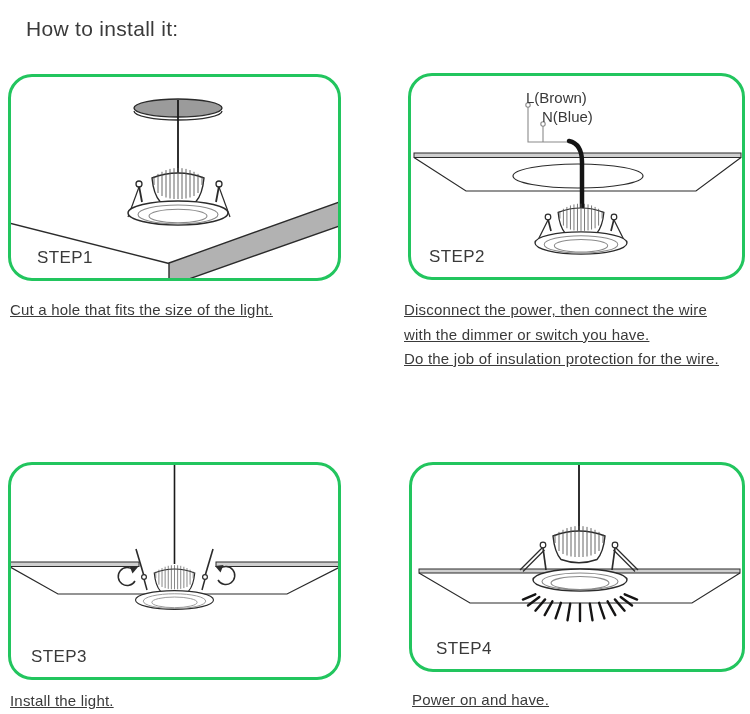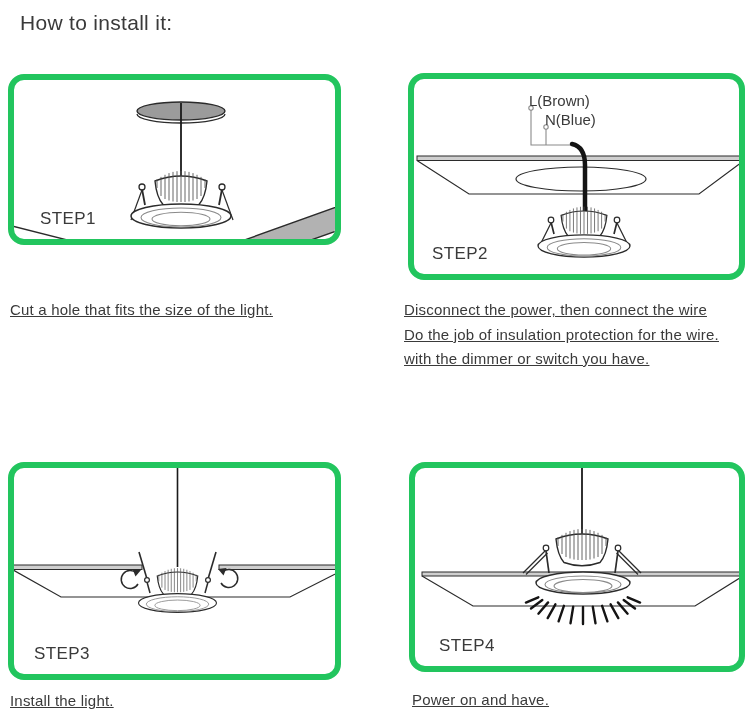--- a/index.html
+++ b/index.html
@@ -1,37 +1,37 @@
 <!DOCTYPE html>
 <html><head>
 <meta charset="utf-8">
 <style>
   html,body{margin:0;padding:0}
   body{
     width:750px;height:714px;position:relative;background:#fff;
     font-family:"Liberation Sans",sans-serif;color:#3a3a3a;overflow:hidden;
   }
   .title{
-    position:absolute;left:10px;top:1px;margin:10px;
+    position:absolute;left:10px;top:1px;margin:16px;
     font-size:21px;font-weight:400;color:#3a3a3a;letter-spacing:.3px;
   }
   .panel{
-    position:absolute;border:6px solid #22c55e;border-radius:16px;
+    position:absolute;border:3px solid #22c55e;border-radius:24px;
     background:#fff;box-sizing:border-box;overflow:hidden;padding-left:26px;
   }
   .panel svg{position:absolute;left:-2px;top:-2px;display:block}
   .step-label{
     position:absolute;bottom:10px;font-size:17px;color:#3a3a3a;letter-spacing:.4px;
   }
   .caption{
     position:absolute;font-size:15px;color:#3a3a3a;line-height:24.5px;
     letter-spacing:.2px;white-space:nowrap;text-decoration:underline;
   }
   .wire-label{position:absolute;font-size:15px;color:#3a3a3a;white-space:nowrap}
-  .p1{left:8px;top:74px;width:333px;height:171px}
+  .p1{left:8px;top:74px;width:333px;height:207px}
   .p2{left:408px;top:73px;width:337px;height:207px}
   .p3{left:8px;top:462px;width:333px;height:218px}
   .p4{left:409px;top:462px;width:336px;height:210px}
 </style>
 </head>
 <body>
 
 <div>
 
   <h1 class="title">How to install it:</h1>
@@ -161,22 +161,22 @@
       <path d="M214.7,131.3L227.1,136.6M210.7,134L222,142.5M204.9,136.4L214.6,147.7M197.6,138.3L205.3,152.1M189.1,139.8L194.4,155.3M179.8,140.7L182.5,157.3M170,141L170,158M160.2,140.7L157.5,157.3M150.9,139.8L145.6,155.3M142.4,138.3L134.7,152.1M135.1,136.4L125.4,147.7M129.3,134L118,142.5M125.3,131.3L112.9,136.6" fill="none" stroke="#151414" stroke-width="2.4" stroke-linecap="round"></path>
     </svg>
     <div class="step-label" style="left:24px">STEP4</div>
   </section>
 
   <div class="caption" style="left:10px;top:298px">
     <div>Cut a hole that fits the size of the light.</div>
   </div>
   <div class="caption" style="left:404px;top:298px">
     <div>Disconnect the power, then connect the wire</div>
+    <div>with the dimmer or switch you have.</div>
     <div>Do the job of insulation protection for the wire.</div>
-    <div>with the dimmer or switch you have.</div>
   </div>
   <div class="caption" style="left:10px;top:689px">
     <div>Install the light.</div>
   </div>
   <div class="caption" style="left:412px;top:688px">
     <div>Power on and have.</div>
   </div>
 
 </div>
 

